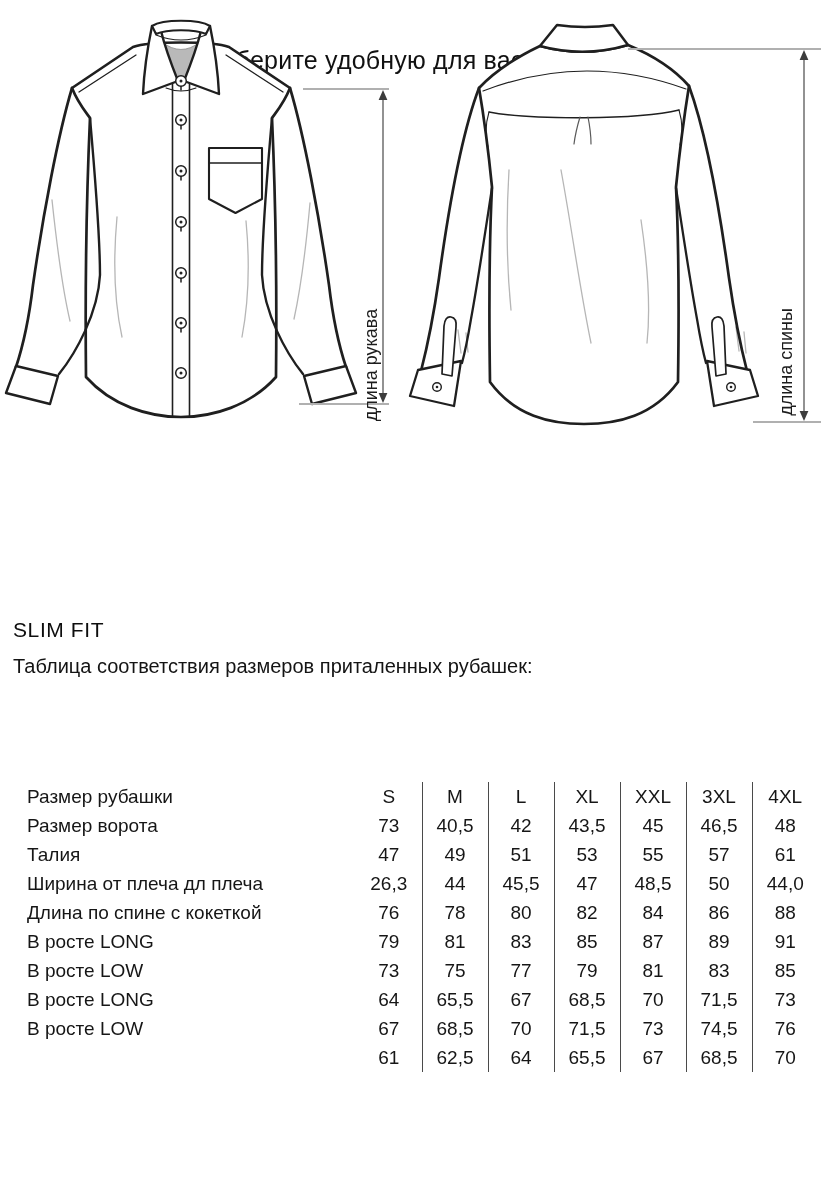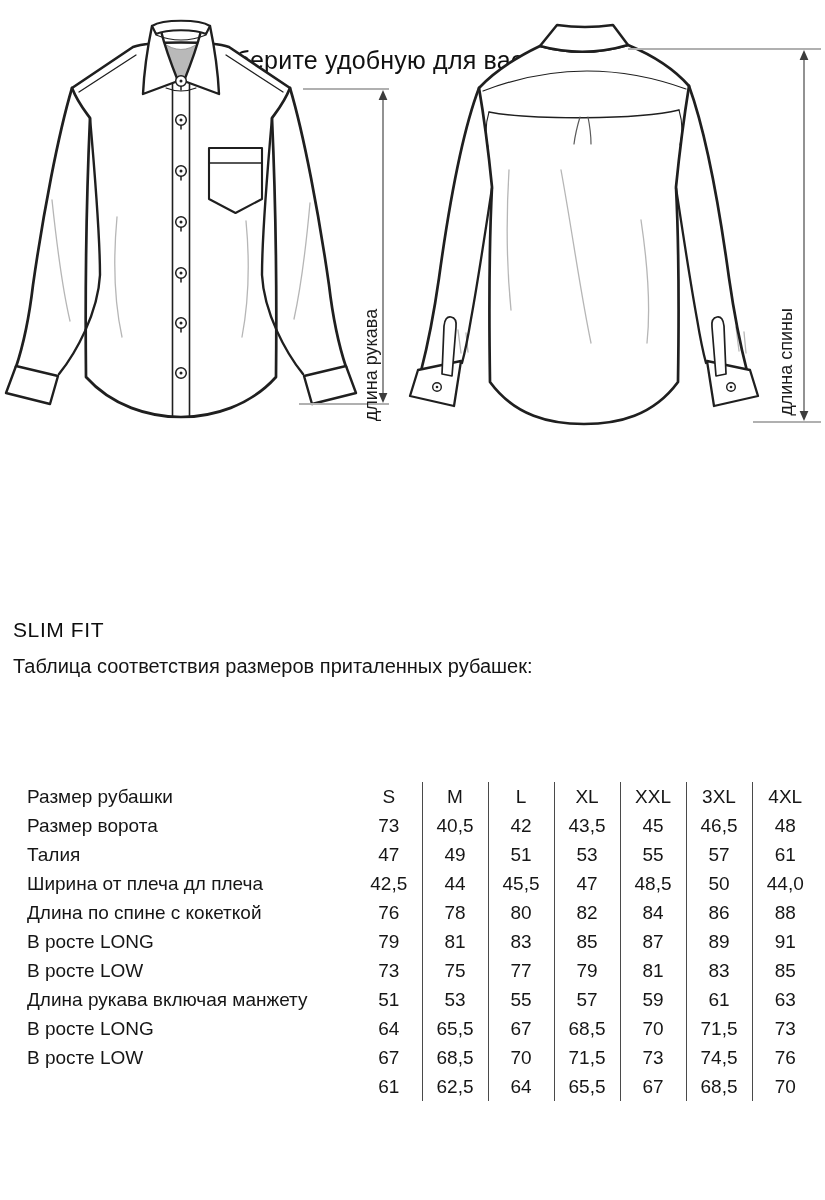--- a/index.html
+++ b/index.html
@@ -217,21 +217,21 @@
           <td class="v">47</td>
           <td class="v">49</td>
           <td class="v">51</td>
           <td class="v">53</td>
           <td class="v">55</td>
           <td class="v">57</td>
           <td class="v">61</td>
         </tr>
         <tr>
           <td class="lbl">Ширина от плеча дл плеча</td>
-          <td class="v">42,5</td>
+          <td class="v">26,3</td>
           <td class="v">44</td>
           <td class="v">45,5</td>
           <td class="v">47</td>
           <td class="v">48,5</td>
           <td class="v">50</td>
           <td class="v">44,0</td>
         </tr>
         <tr>
           <td class="lbl">Длина по спине с кокеткой</td>
           <td class="v">76</td>
@@ -256,30 +256,20 @@
           <td class="lbl">В росте LOW</td>
           <td class="v">73</td>
           <td class="v">75</td>
           <td class="v">77</td>
           <td class="v">79</td>
           <td class="v">81</td>
           <td class="v">83</td>
           <td class="v">85</td>
         </tr>
         <tr>
-          <td class="lbl">Длина рукава включая манжету</td>
-          <td class="v">51</td>
-          <td class="v">53</td>
-          <td class="v">55</td>
-          <td class="v">57</td>
-          <td class="v">59</td>
-          <td class="v">61</td>
-          <td class="v">63</td>
-        </tr>
-        <tr>
           <td class="lbl">В росте LONG</td>
           <td class="v">64</td>
           <td class="v">65,5</td>
           <td class="v">67</td>
           <td class="v">68,5</td>
           <td class="v">70</td>
           <td class="v">71,5</td>
           <td class="v">73</td>
         </tr>
         <tr>

